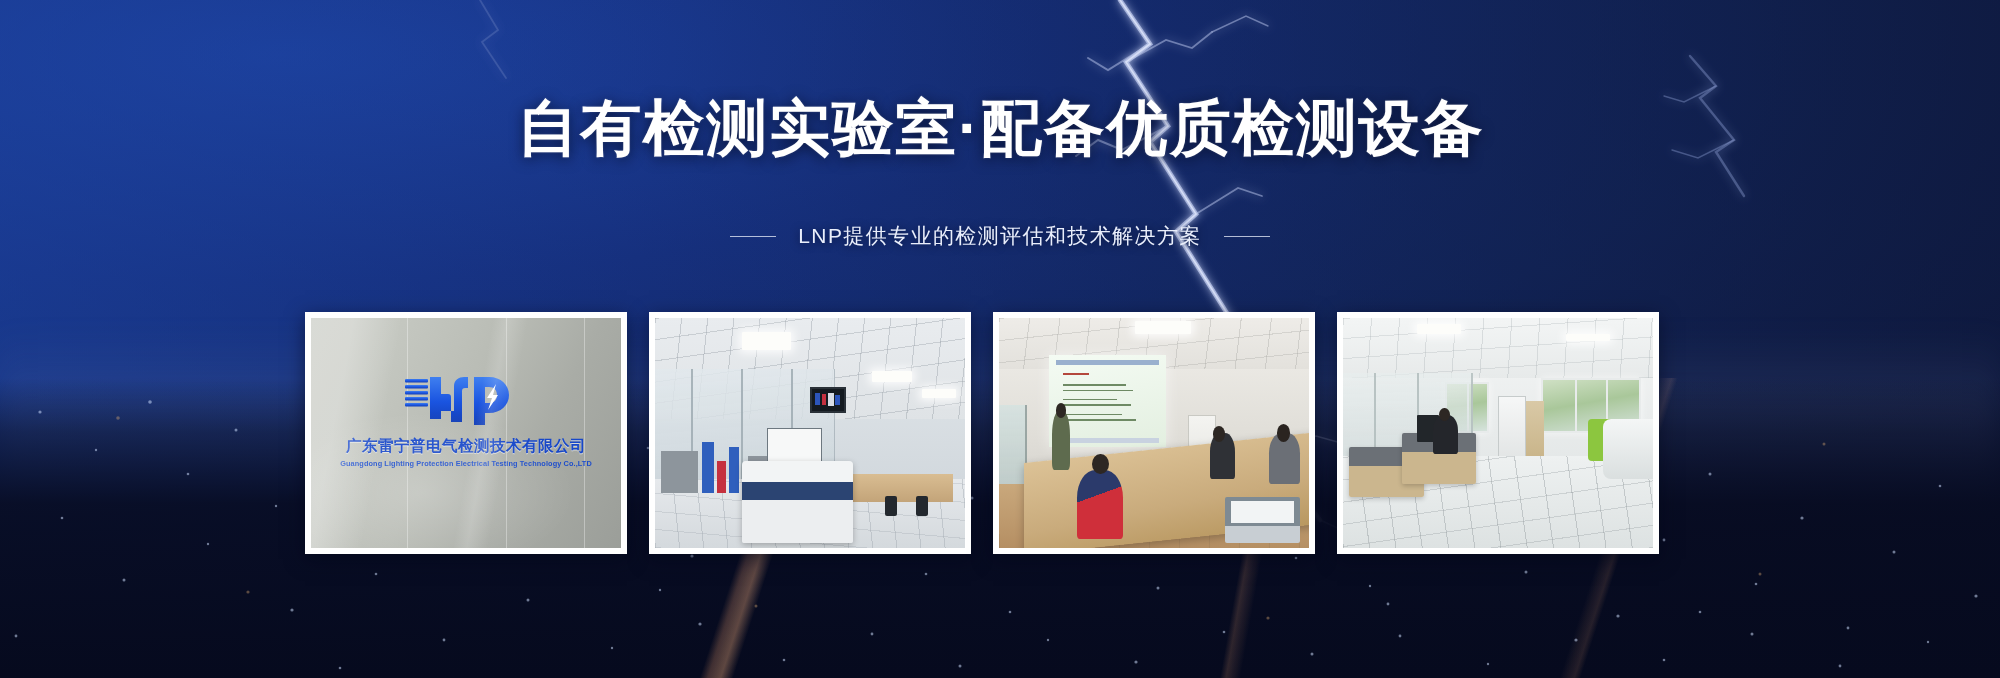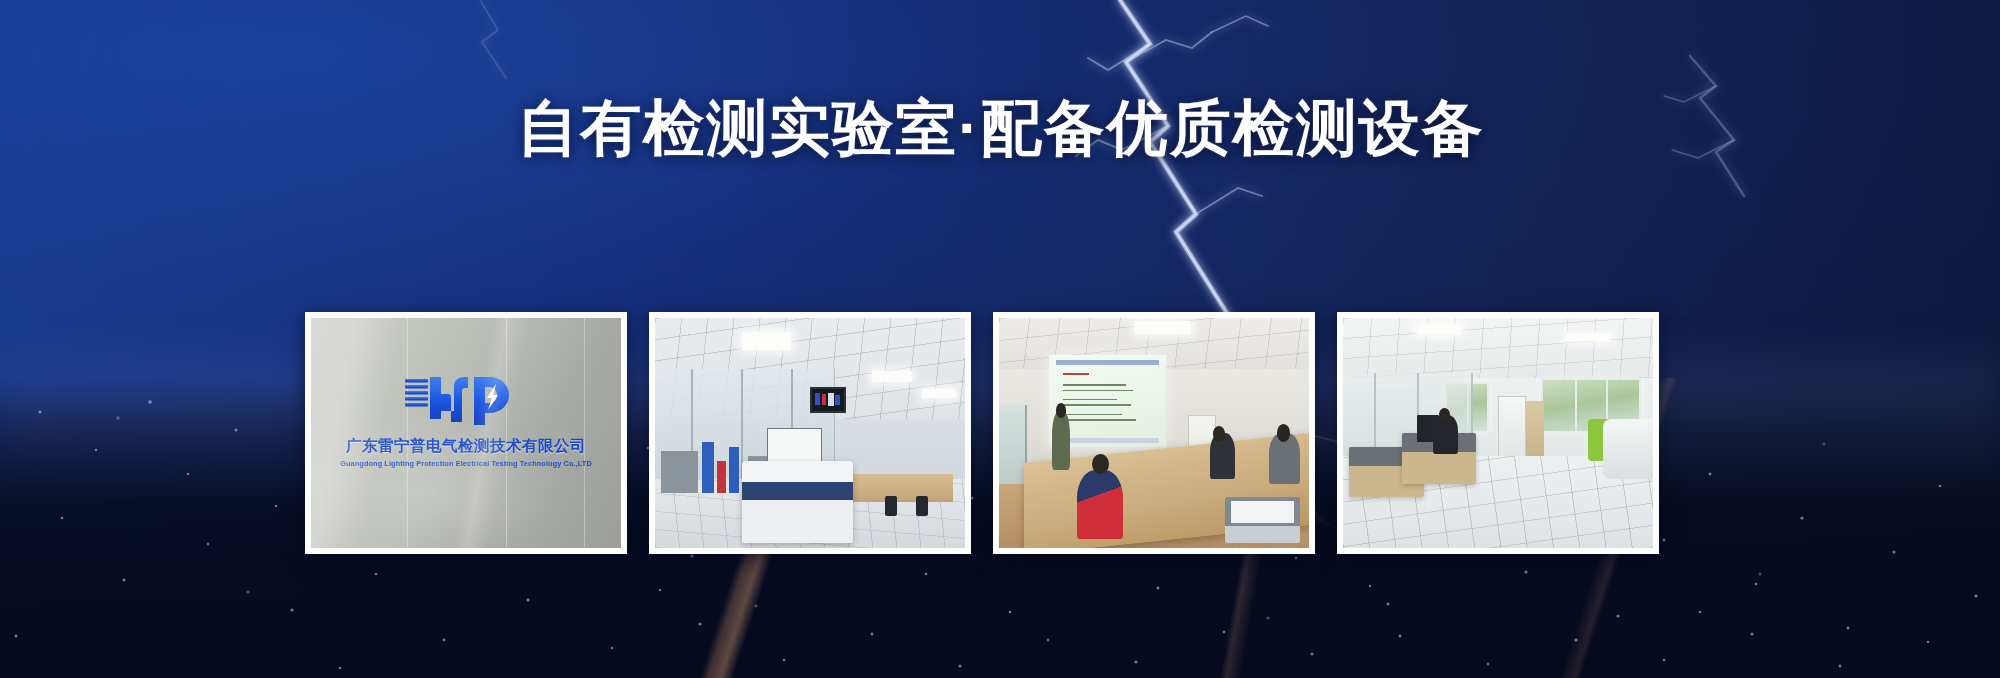--- a/index.html
+++ b/index.html
@@ -512,20 +512,25 @@
         <circle cx="1760" cy="196" r="1.5"></circle>
       </g>
     </svg>
   </div>
   <div class="city-streets"></div>
 
   <div class="headline-wrap">
     <div class="headline">自有检测实验室·配备优质检测设备</div>
   </div>
 
+  <div class="sub-wrap">
+    <span class="sub-rule"></span>
+    <span class="subtitle">LNP提供专业的检测评估和技术解决方案</span>
+    <span class="sub-rule"></span>
+  </div>
 
   <div class="strip">
 
     <div class="photo p1">
       <div class="inner">
         <div class="seam s1"></div>
         <div class="seam s2"></div>
         <div class="seam s3"></div>
 
         <div class="logo-block">

